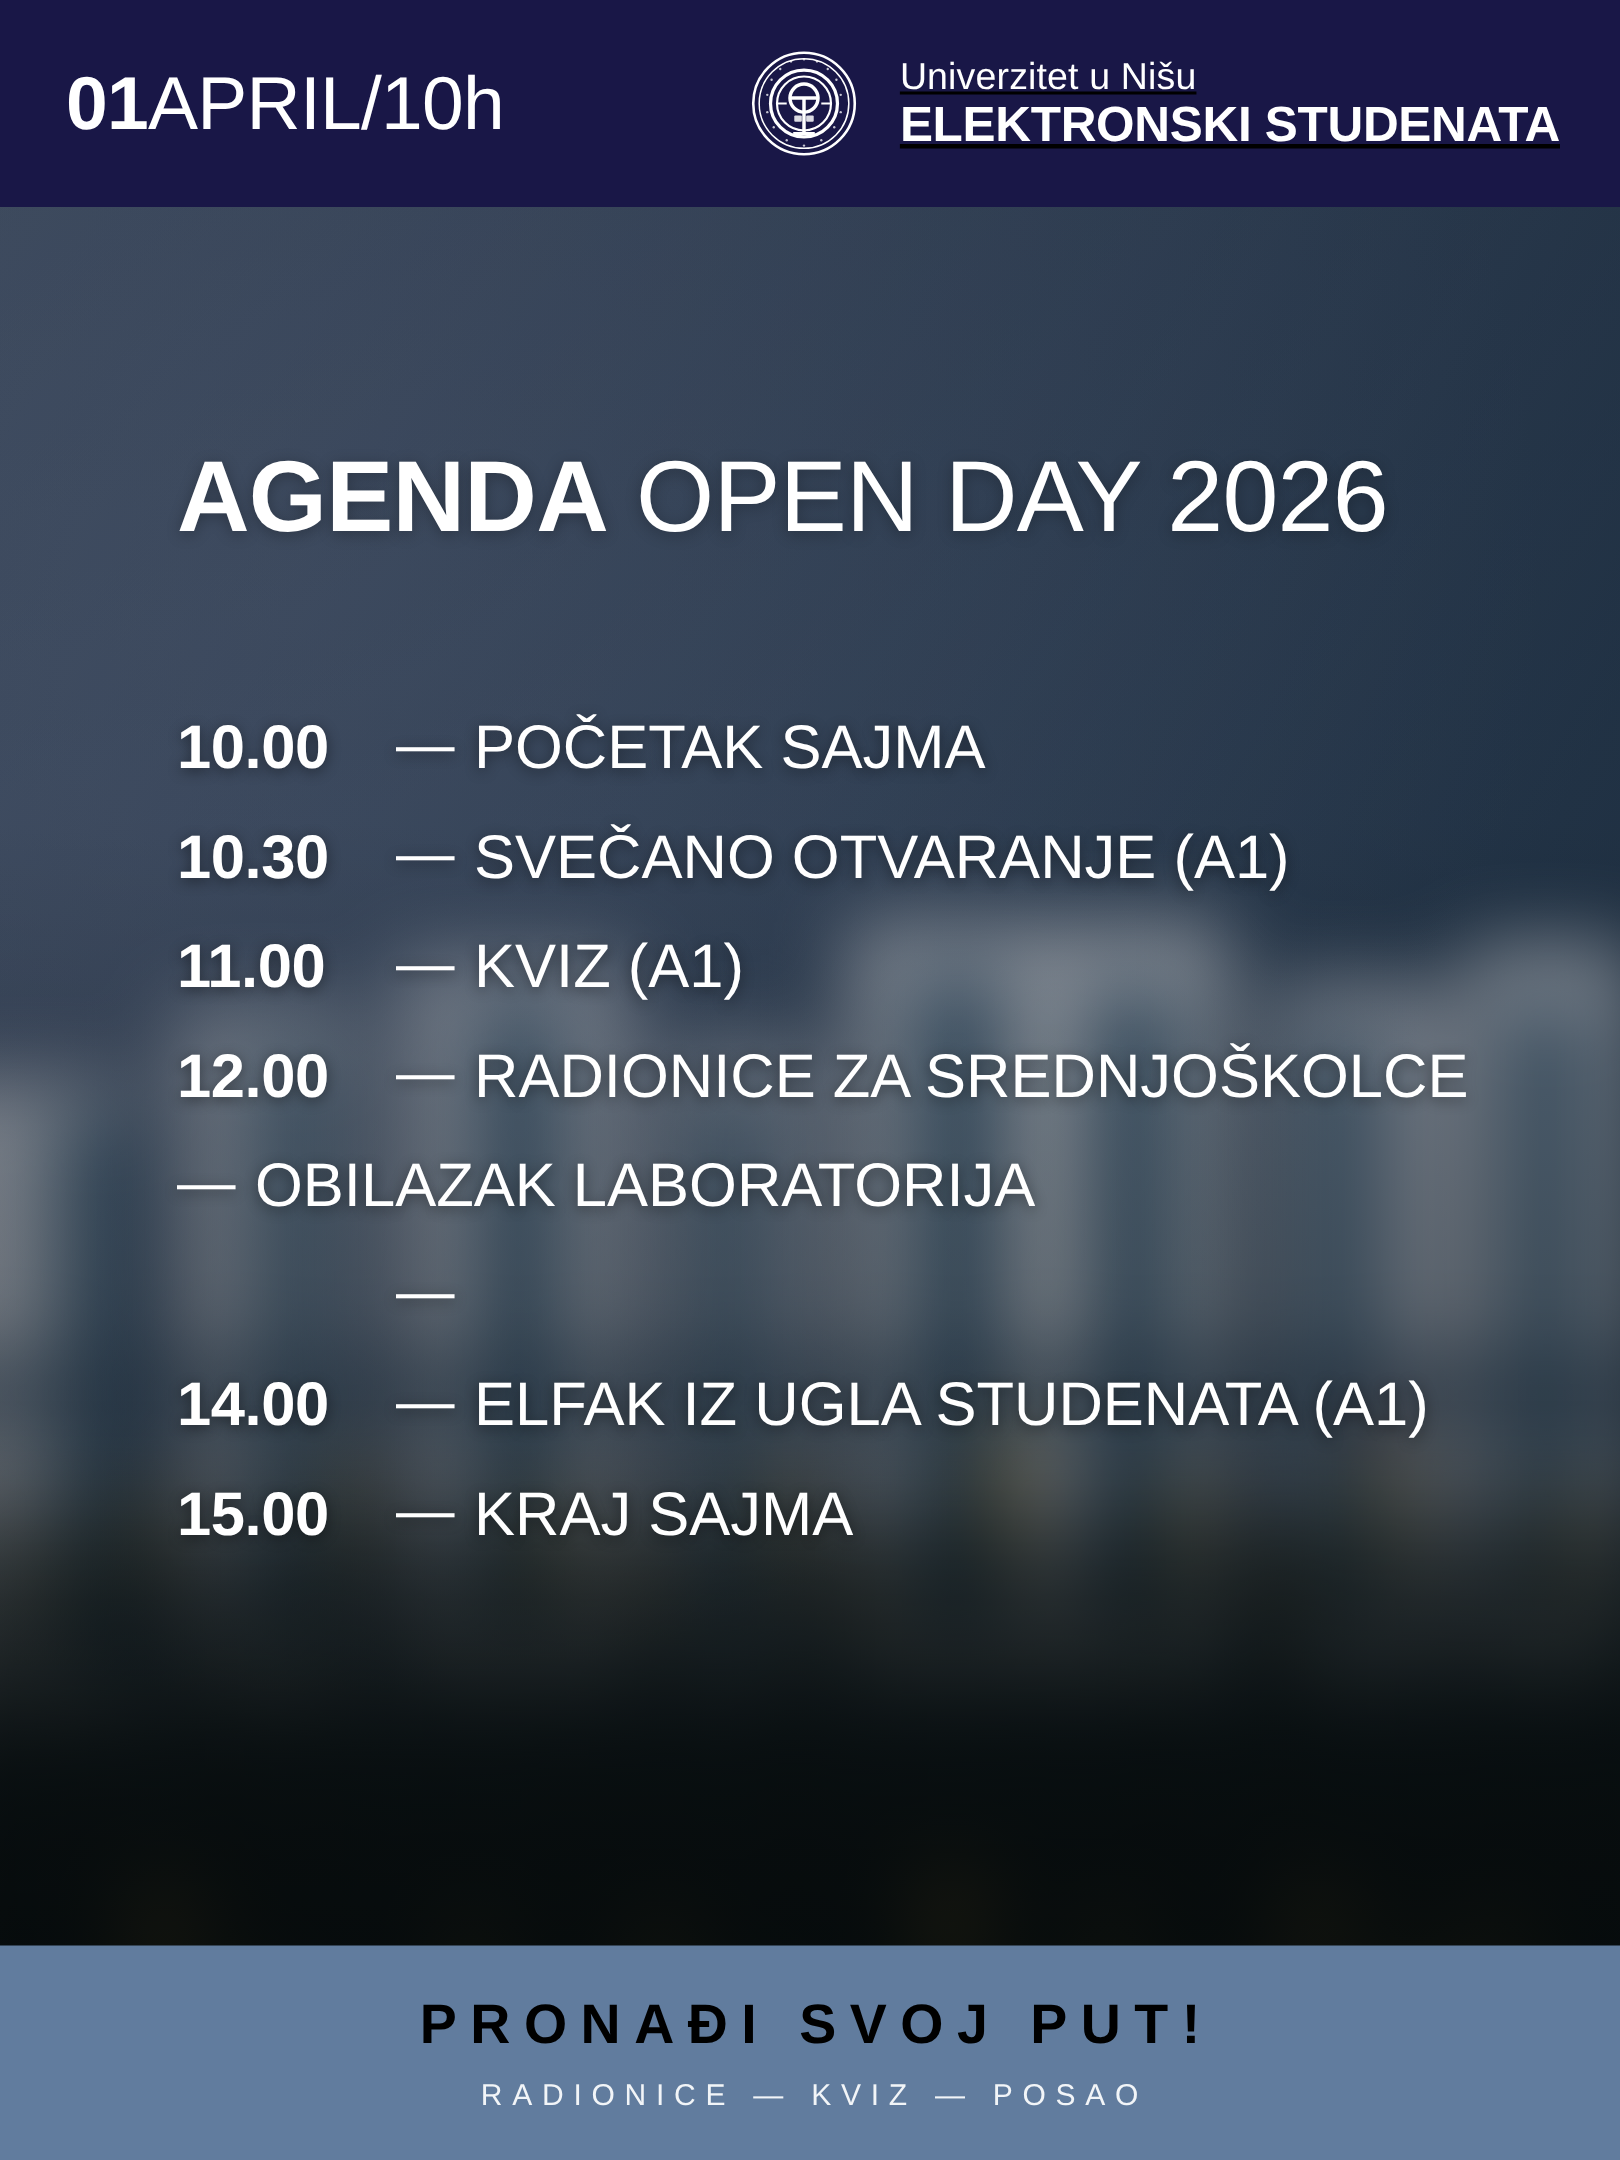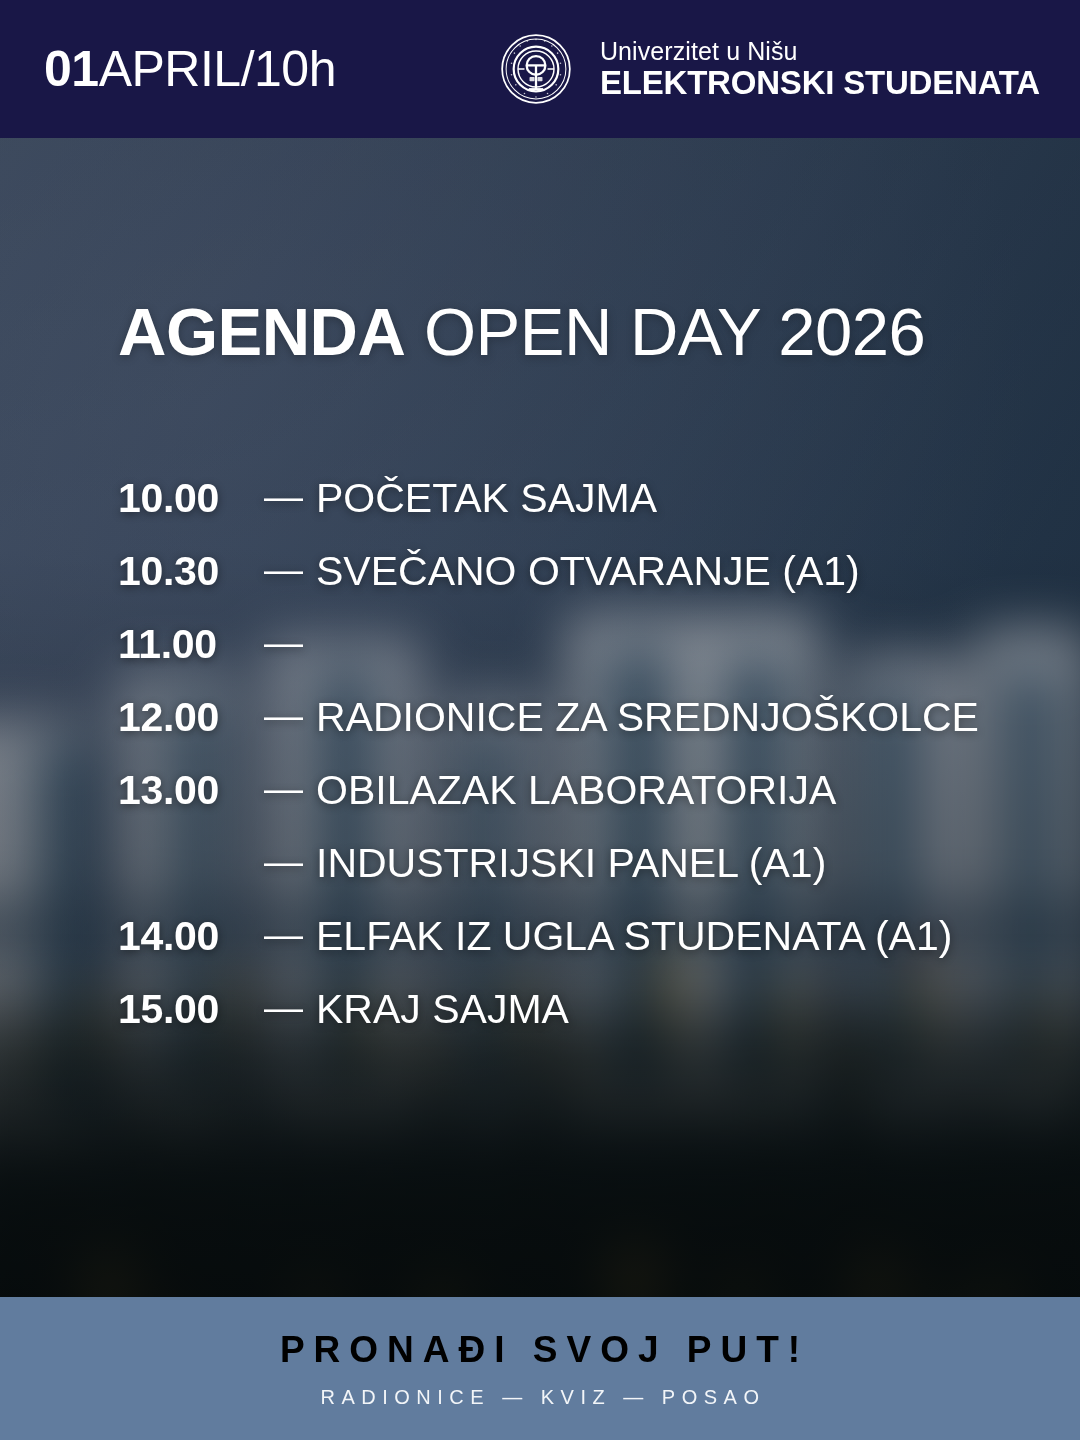--- a/index.html
+++ b/index.html
@@ -107,20 +107,21 @@
   .date-rest { font-weight: 300; }
 
   .logo-block {
     position: absolute;
     right: 40px;
     top: 50%;
     transform: translateY(-50%);
     display: flex;
     align-items: center;
     gap: 28px;
+    text-decoration: underline;
   }
   .seal { width: 72px; height: 72px; flex: 0 0 72px; display: block; }
   .logo-text { color: #fff; line-height: 1.05; }
   .logo-line1 {
     font-size: 25px;
     font-weight: 400;
     letter-spacing: .1px;
     display: block;
   }
   .logo-line2 {
@@ -347,35 +348,34 @@
           <span class="agenda-label">POČETAK SAJMA</span>
         </div>
         <div class="agenda-row">
           <span class="agenda-time">10.30</span>
           <span class="agenda-dash">—</span>
           <span class="agenda-label">SVEČANO OTVARANJE (A1)</span>
         </div>
         <div class="agenda-row">
           <span class="agenda-time">11.00</span>
           <span class="agenda-dash">—</span>
+          <span class="agenda-label">KVIZ (A1)</span>
         </div>
         <div class="agenda-row">
           <span class="agenda-time">12.00</span>
           <span class="agenda-dash">—</span>
           <span class="agenda-label">RADIONICE ZA SREDNJOŠKOLCE</span>
         </div>
         <div class="agenda-row">
-          <span class="agenda-time">13.00</span>
           <span class="agenda-dash">—</span>
           <span class="agenda-label">OBILAZAK LABORATORIJA</span>
         </div>
         <div class="agenda-row">
           <span class="agenda-time"></span>
           <span class="agenda-dash">—</span>
-          <span class="agenda-label">INDUSTRIJSKI PANEL (A1)</span>
         </div>
         <div class="agenda-row">
           <span class="agenda-time">14.00</span>
           <span class="agenda-dash">—</span>
           <span class="agenda-label">ELFAK IZ UGLA STUDENATA (A1)</span>
         </div>
         <div class="agenda-row">
           <span class="agenda-time">15.00</span>
           <span class="agenda-dash">—</span>
           <span class="agenda-label">KRAJ SAJMA</span>

